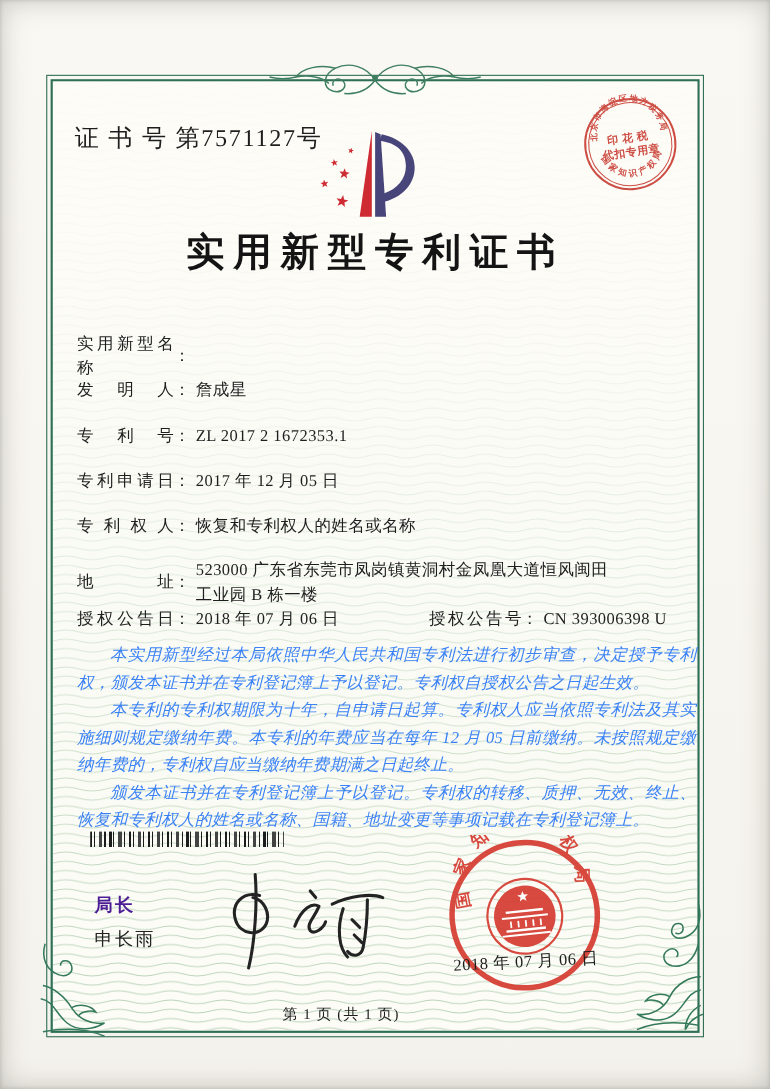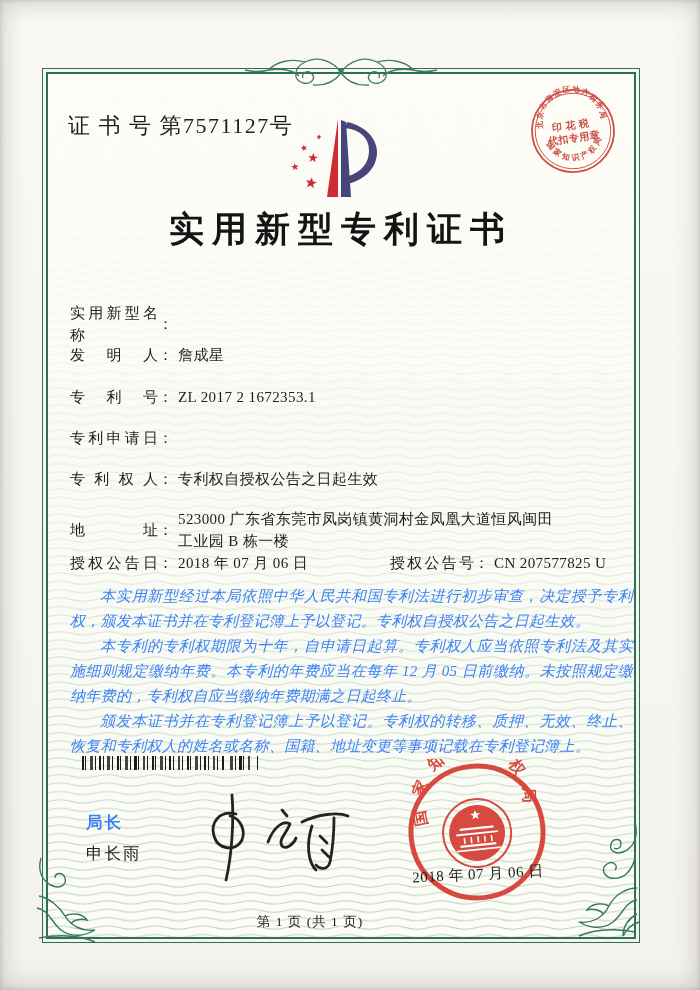--- a/index.html
+++ b/index.html
@@ -35,21 +35,21 @@
   .fgroup2{position:absolute;left:320px;top:0;display:flex}
   .fgroup2 .flabel{width:84px}
   .paras{left:70px;top:584px;width:563px;z-index:2}
   .paras p{font-size:15px;line-height:25px;text-indent:2em;text-align:justify;
     font-style:italic;color:#3b82f6;letter-spacing:.3px}
   .barcode{left:82px;top:756px;width:176px;height:14px;z-index:2;
     background:repeating-linear-gradient(90deg,
       #1c1c1c 0 2px,transparent 2px 3.5px,#1c1c1c 3.5px 4.5px,transparent 4.5px 8px,
       #444 8px 11px,transparent 11px 13px,#1c1c1c 13px 14px,transparent 14px 17.5px)}
   .dir-title{left:86px;top:812px;font-size:16.5px;letter-spacing:2px;
-    font-family:"Liberation Sans","DejaVu Sans",sans-serif;font-weight:600;color:#3b82f6}
+    font-family:"Liberation Sans","DejaVu Sans",sans-serif;font-weight:600;color:#4c1d95}
   .dir-name{left:86px;top:843px;font-size:16.5px;letter-spacing:2px;
     font-family:"Liberation Sans","DejaVu Sans",sans-serif;font-weight:400;color:#222}
   .seal-date{left:404px;top:865px;width:148px;text-align:center;font-size:15px;
     letter-spacing:.5px;color:#1d1d1d;transform:rotate(-3deg);z-index:4}
   .footer{left:160px;top:913px;width:300px;text-align:center;font-size:13.5px;letter-spacing:1px;z-index:2}
   svg text{font-family:"Liberation Serif","DejaVu Serif",serif}
 </style>
 </head>
 <body>
 
@@ -147,42 +147,43 @@
   <span class="fvalue">詹成星</span>
 </div>
 <div class="frow" style="top:386px">
   <span class="flabel">专利号</span>
     <span class="fcolon">：</span>
   <span class="fvalue">ZL 2017 2 1672353.1</span>
 </div>
 <div class="frow" style="top:427px">
   <span class="flabel">专利申请日</span>
     <span class="fcolon">：</span>
+  <span class="fvalue">2017 年 12 月 05 日</span>
 </div>
 <div class="frow" style="top:468px">
   <span class="flabel">专利权人</span>
     <span class="fcolon">：</span>
-  <span class="fvalue">专利权自授权公告之日起生效</span>
+  <span class="fvalue">恢复和专利权人的姓名或名称</span>
 </div>
 <div class="frow" style="top:508px">
   <span class="flabel">地址</span>
     <span class="fcolon">：</span>
   <span class="fvalue">
     <span style="display:block">523000 广东省东莞市凤岗镇黄洞村金凤凰大道恒风闽田</span>
     <span style="display:block">工业园 B 栋一楼</span>
   </span>
 </div>
 <div class="frow" style="top:552px">
   <span class="flabel">授权公告日</span>
     <span class="fcolon">：</span>
   <span class="fvalue">2018 年 07 月 06 日</span>
   <span class="fgroup2">
     <span class="flabel">授权公告号</span>
       <span class="fcolon">：</span>
-    <span class="fvalue">CN 207577825 U</span>
+    <span class="fvalue">CN 393006398 U</span>
   </span>
 </div>
 
 <div class="abs paras">
   <p>本实用新型经过本局依照中华人民共和国专利法进行初步审查，决定授予专利权，颁发本证书并在专利登记簿上予以登记。专利权自授权公告之日起生效。</p>
   <p>本专利的专利权期限为十年，自申请日起算。专利权人应当依照专利法及其实施细则规定缴纳年费。本专利的年费应当在每年 12 月 05 日前缴纳。未按照规定缴纳年费的，专利权自应当缴纳年费期满之日起终止。</p>
   <p>颁发本证书并在专利登记簿上予以登记。专利权的转移、质押、无效、终止、恢复和专利权人的姓名或名称、国籍、地址变更等事项记载在专利登记簿上。</p>
 </div>
 
 <div class="abs barcode"></div>

